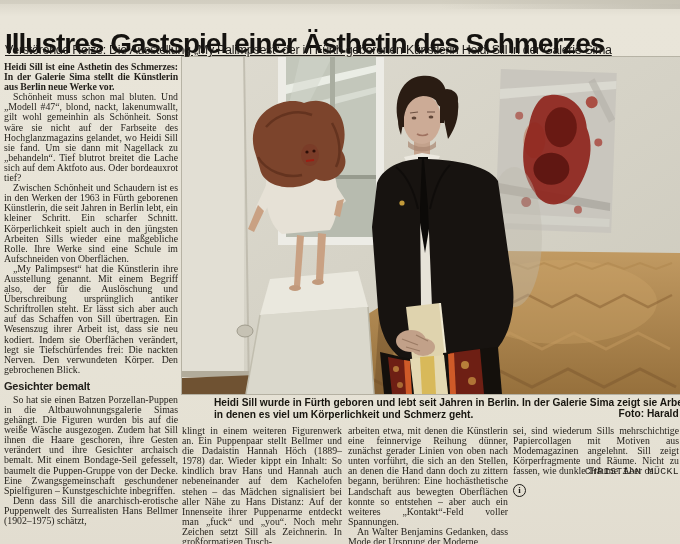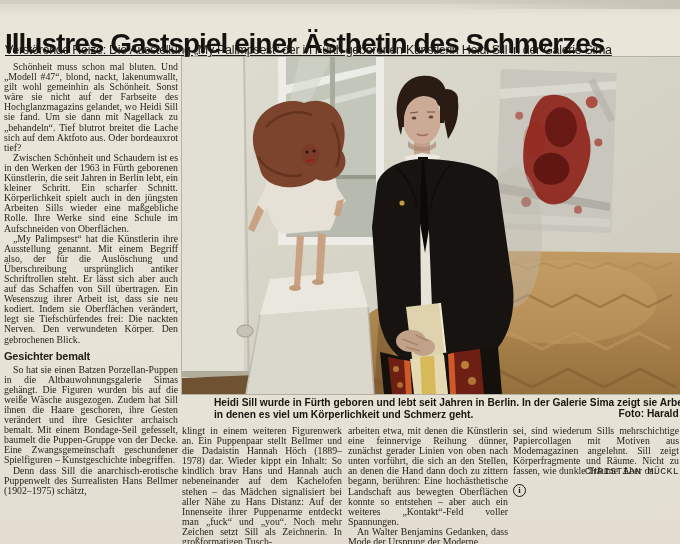--- a/index.html
+++ b/index.html
@@ -69,20 +69,21 @@
 </head>
 <body>
 
 <div class="smudge-top"></div>
 <div class="smudge-top2"></div>
 
 <h1 class="headline">Illustres Gastspiel einer Ästhetin des Schmerzes</h1>
 <div class="subheadline">Verstörende Reize: Die Ausstellung „My Palimpsest“ der in Fürth geborenen Künstlerin Heidi Sill in der Galerie Sima</div>
 
 <div class="col col1 serif">
+  <p class="lead">Heidi Sill ist eine Ästhetin des Schmerzes: In der Galerie Sima stellt die Künstlerin aus Berlin neue Werke vor.</p>
   <p class="ind">Schönheit muss schon mal bluten. Und „Modell #47“, blond, nackt, lakenumwallt, gilt wohl gemeinhin als Schönheit. Sonst wäre sie nicht auf der Farbseite des Hochglanzmagazins gelandet, wo Heidi Sill sie fand. Um sie dann mit Nagellack zu „behandeln“. Tief blutrot breitet die Lache sich auf dem Aktfoto aus. Oder bordeauxrot tief?</p>
   <p class="ind">Zwischen Schönheit und Schaudern ist es in den Werken der 1963 in Fürth geborenen Künstlerin, die seit Jahren in Berlin lebt, ein kleiner Schritt. Ein scharfer Schnitt. Körperlichkeit spielt auch in den jüngsten Arbeiten Sills wieder eine maßgebliche Rolle. Ihre Werke sind eine Schule im Aufschneiden von Oberflächen.</p>
   <p class="ind">„My Palimpsest“ hat die Künstlerin ihre Ausstellung genannt. Mit einem Begriff also, der für die Auslöschung und Überschreibung ursprünglich antiker Schriftrollen steht. Er lässt sich aber auch auf das Schaffen von Sill übertragen. Ein Wesenszug ihrer Arbeit ist, dass sie neu kodiert. Indem sie Oberflächen verändert, legt sie Tiefschürfendes frei: Die nackten Nerven. Den verwundeten Körper. Den gebrochenen Blick.</p>
   <div class="subhead">Gesichter bemalt</div>
   <p class="ind">So hat sie einen Batzen Porzellan-Puppen in die Altbauwohnungsgalerie Simas gehängt. Die Figuren wurden bis auf die weiße Wäsche ausgezogen. Zudem hat Sill ihnen die Haare geschoren, ihre Gesten verändert und ihre Gesichter archaisch bemalt. Mit einem Bondage-Seil gefesselt, baumelt die Puppen-Gruppe von der Decke. Eine Zwangsgemeinschaft geschundener Spielfiguren – Kunstgeschichte inbegriffen.</p>
   <p class="ind">Denn dass Sill die anarchisch-erotische Puppenwelt des Surrealisten Hans Bellmer (1902–1975) schätzt,</p>
 </div>
 
 <div class="photo">
 <svg width="498" height="337" viewBox="0 0 498 337" xmlns="http://www.w3.org/2000/svg">

